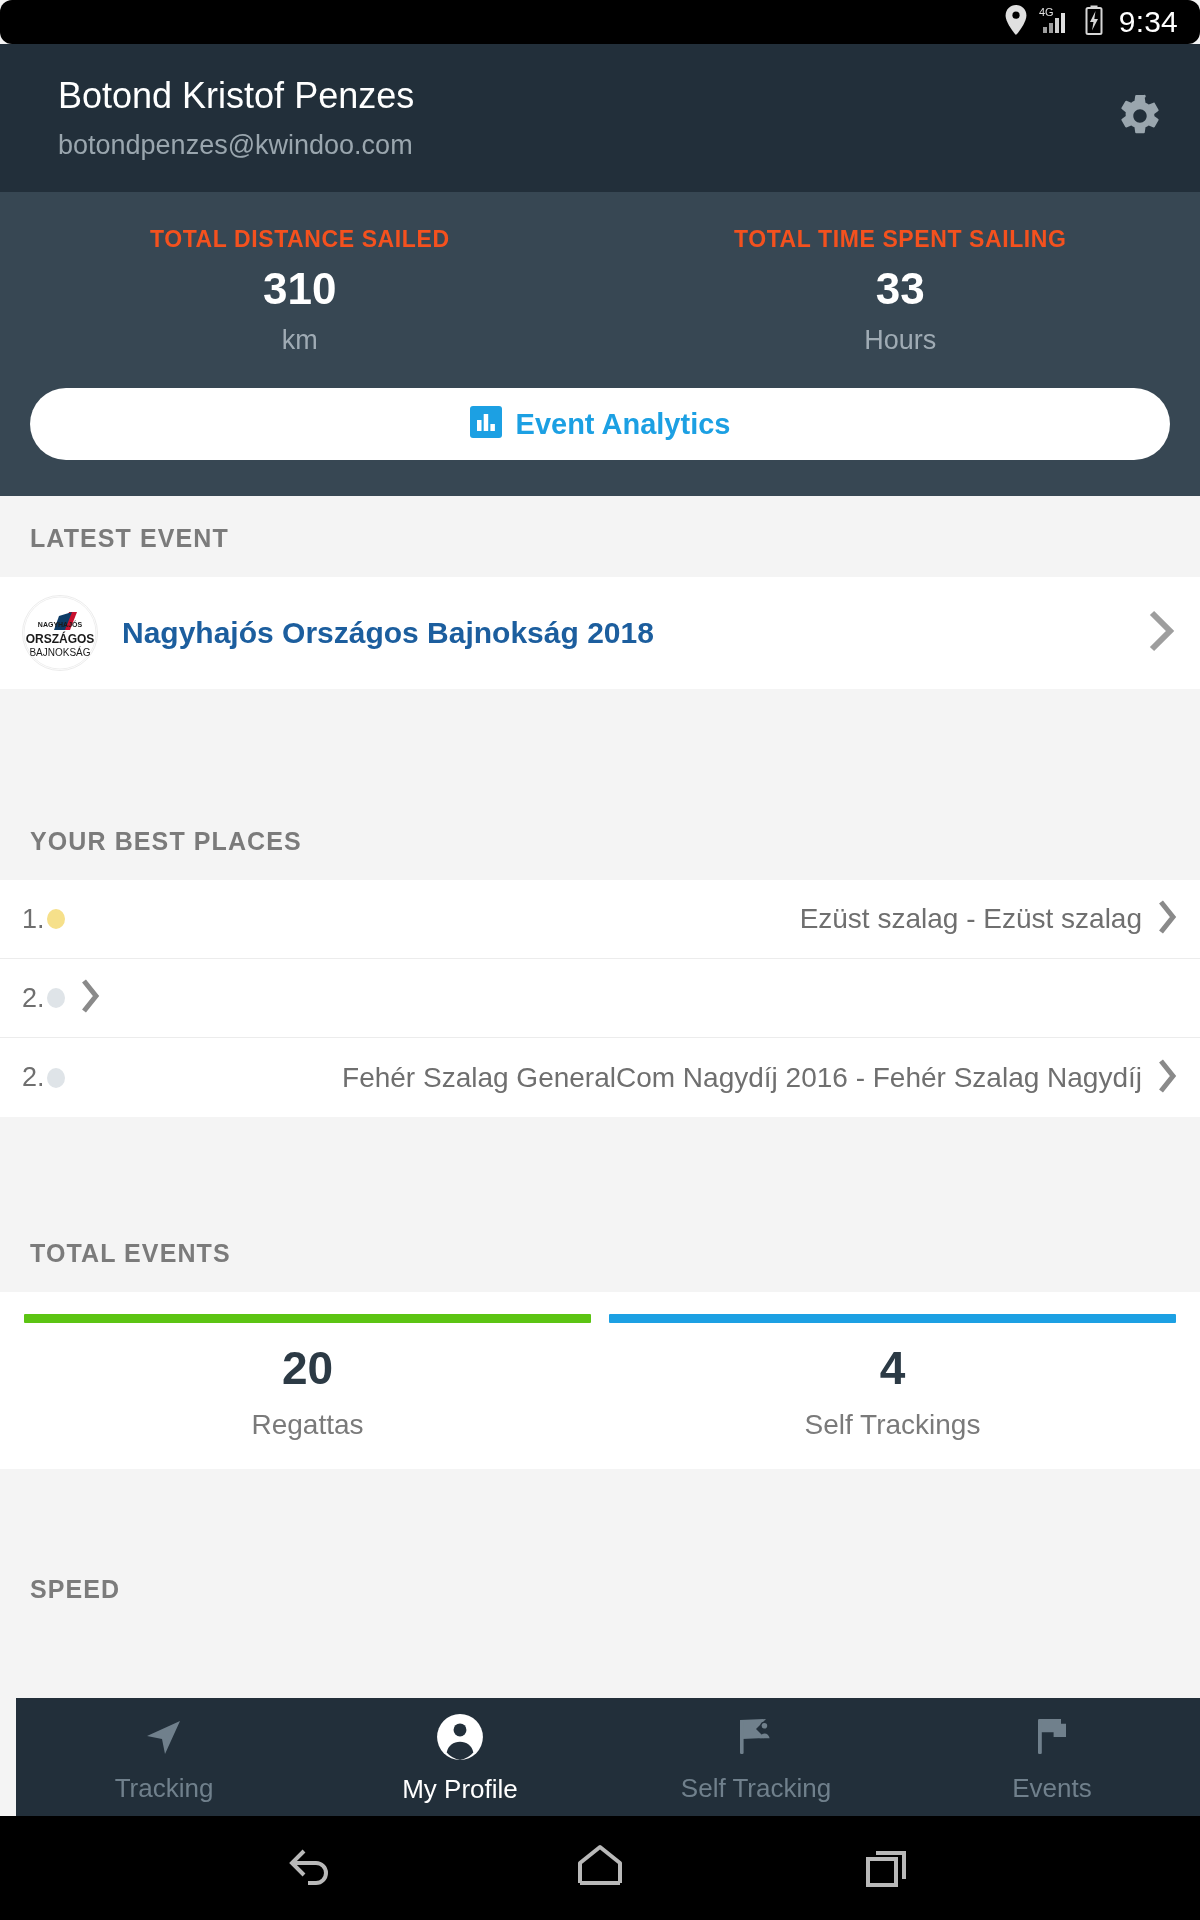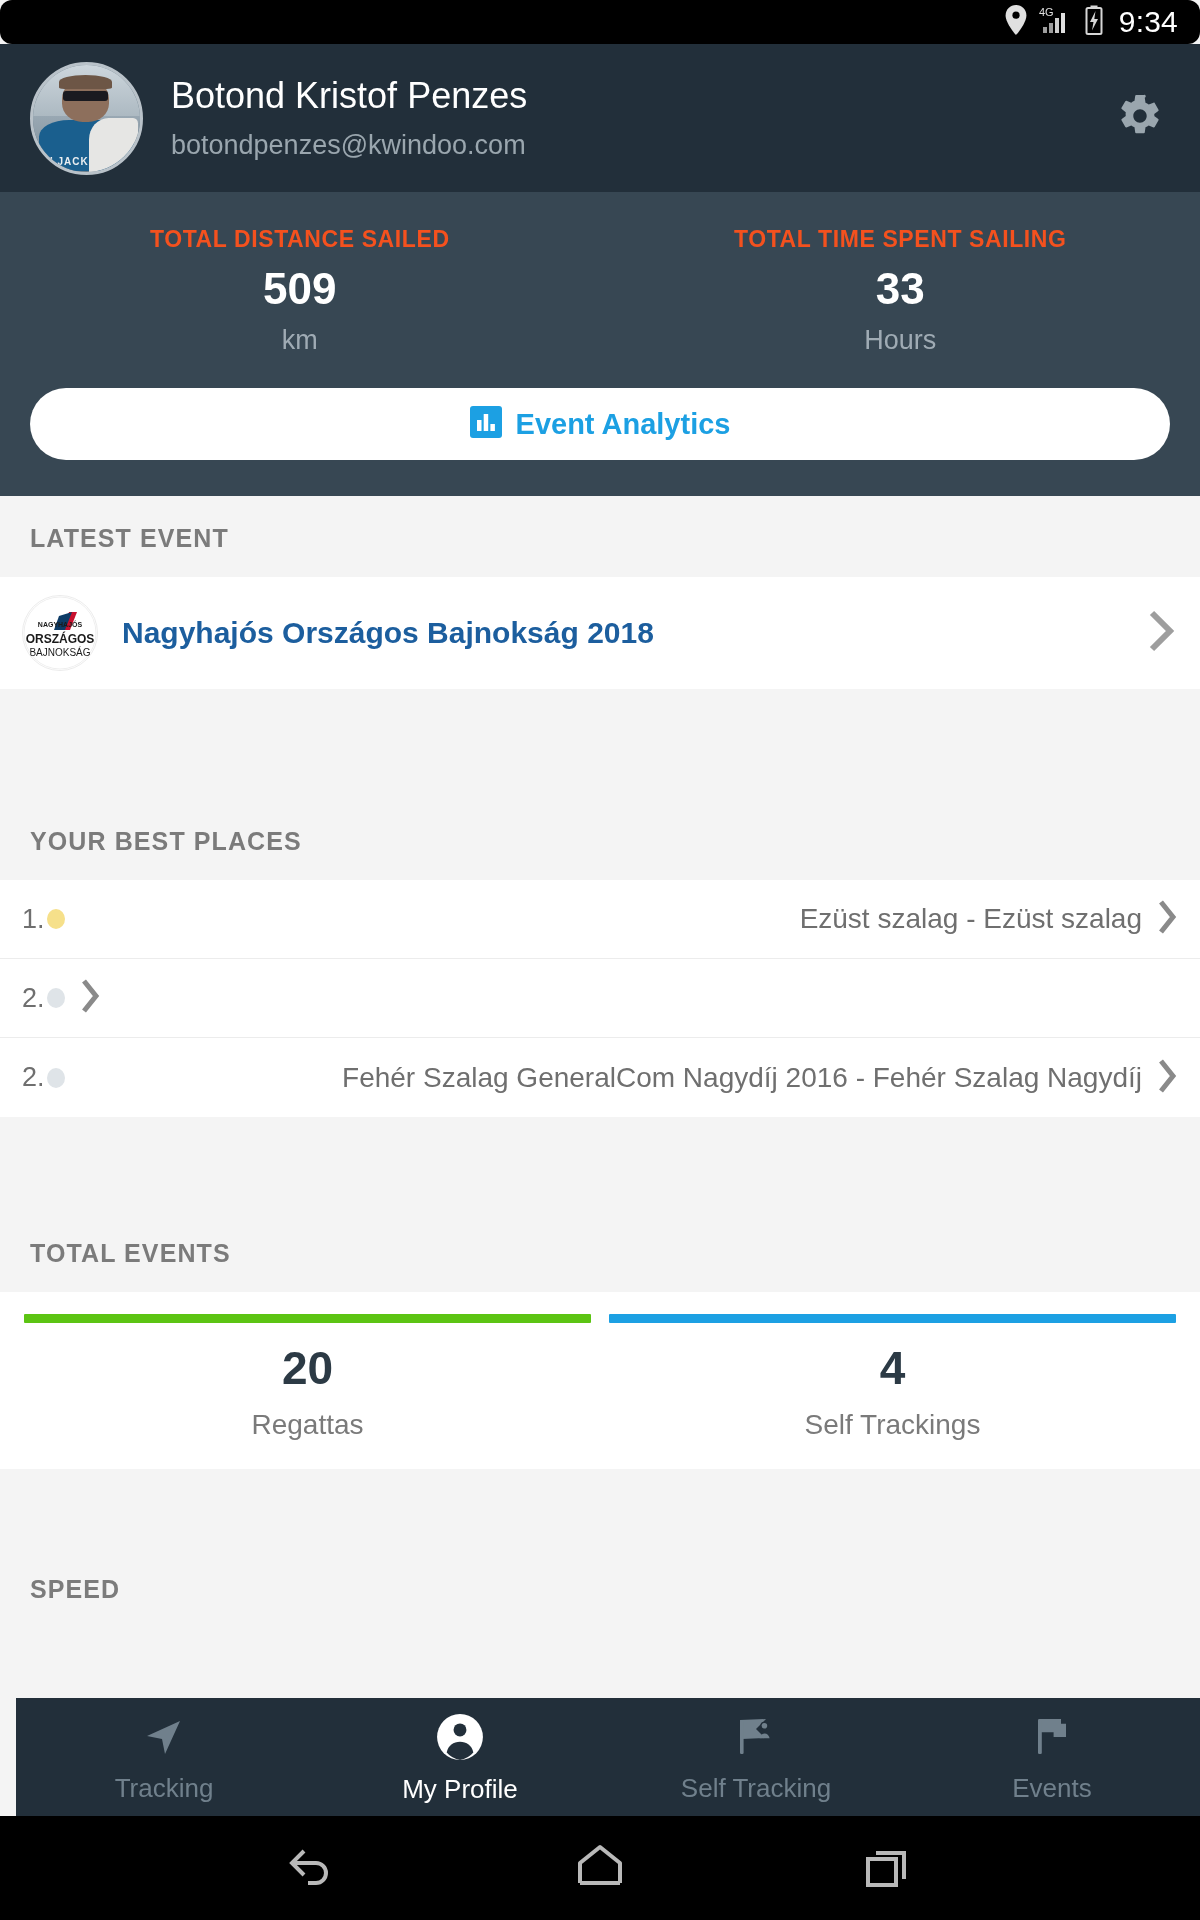--- a/index.html
+++ b/index.html
@@ -390,48 +390,38 @@
         <rect x="2.5" y="3" width="15" height="26" rx="1.5" fill="none" stroke="#d6d6d6" stroke-width="2"></rect>
         <polygon points="11.5,6 6,17 9.5,17 8,25.5 14,14 10.3,14" fill="#d6d6d6"></polygon>
       </svg>
     </span>
     <span class="sb-time">9:34</span>
   </div>
 
   <div class="scrollbody">
 
     <div class="profile-header">
-      <div class="avatar">
-        <div class="sky"></div>
-        <div class="sea"></div>
-        <div class="body"></div>
-        <div class="shirt"></div>
-        <div class="head"></div>
-        <div class="cap"></div>
-        <div class="glasses"></div>
-        <div class="vesttext">CH JACK</div>
-      </div>
       <div class="profile-text">
         <div class="profile-name">Botond Kristof Penzes</div>
         <div class="profile-email">botondpenzes@kwindoo.com</div>
       </div>
       <div class="gear-btn">
         <span>
           <svg width="46" height="46" viewBox="0 0 24 24" fill="#9aa6ae">
             <path d="M19.43 12.98c.04-.32.07-.64.07-.98s-.03-.66-.07-.98l2.11-1.65c.19-.15.24-.42.12-.64l-2-3.46c-.12-.22-.39-.3-.61-.22l-2.49 1c-.52-.4-1.08-.73-1.69-.98l-.38-2.65A.488.488 0 0 0 14 1h-4c-.25 0-.46.18-.49.42l-.38 2.65c-.61.25-1.17.59-1.69.98l-2.49-1c-.23-.09-.49 0-.61.22l-2 3.46c-.13.22-.07.49.12.64l2.11 1.65c-.04.32-.07.65-.07.98s.03.66.07.98l-2.11 1.65c-.19.15-.24.42-.12.64l2 3.46c.12.22.39.3.61.22l2.49-1c.52.4 1.08.73 1.69.98l.38 2.65c.03.24.24.42.49.42h4c.25 0 .46-.18.49-.42l.38-2.65c.61-.25 1.17-.59 1.69-.98l2.49 1c.23.09.49 0 .61-.22l2-3.46c.12-.22.07-.49-.12-.64l-2.11-1.65zM12 15.5c-1.93 0-3.5-1.57-3.5-3.5s1.57-3.5 3.5-3.5 3.5 1.57 3.5 3.5-1.57 3.5-3.5 3.5z"></path>
           </svg>
         </span>
       </div>
     </div>
 
     <div class="stats-wrap">
       <div class="stats-row">
         <div class="stat-col">
           <div class="stat-label">TOTAL DISTANCE SAILED</div>
-          <div class="stat-value">509</div>
+          <div class="stat-value">310</div>
           <div class="stat-unit">km</div>
         </div>
         <div class="stat-divider"></div>
         <div class="stat-col">
           <div class="stat-label">TOTAL TIME SPENT SAILING</div>
           <div class="stat-value">33</div>
           <div class="stat-unit">Hours</div>
         </div>
       </div>
 

